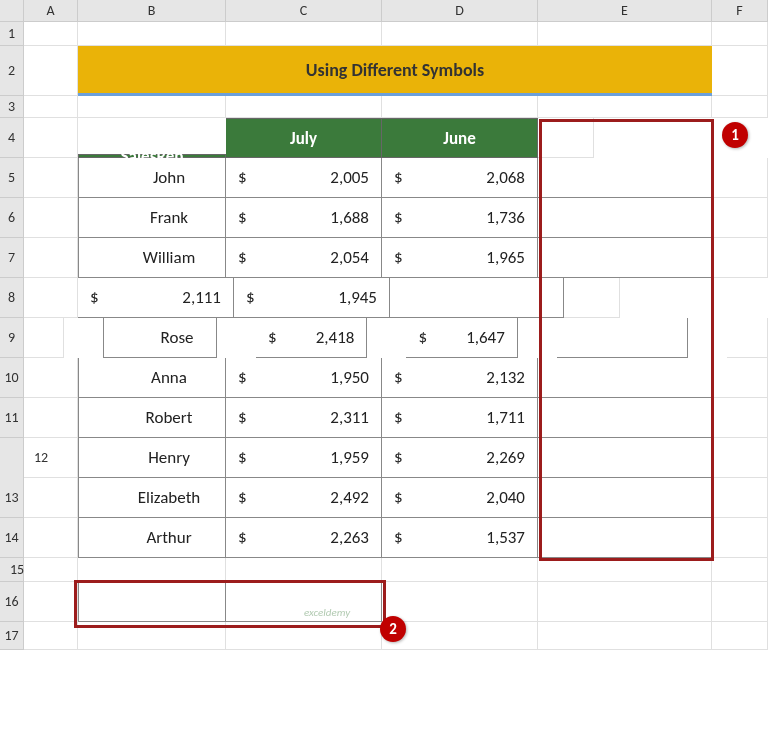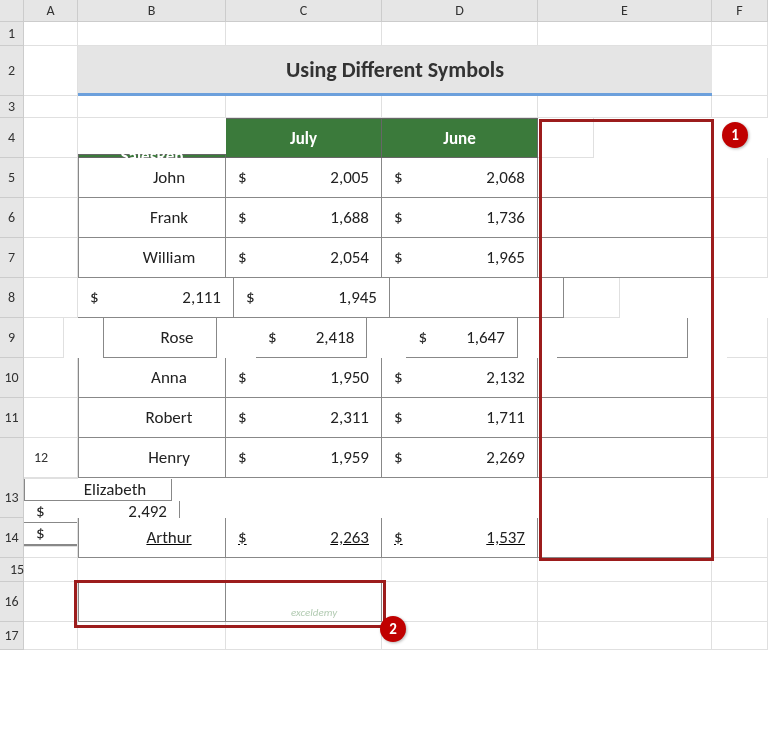--- a/index.html
+++ b/index.html
@@ -63,24 +63,24 @@
       align-items: center;
       padding: 0 6px;
     }
     .wA { width: 54px; }
     .wB { width: 148px; }
     .wC { width: 156px; }
     .wD { width: 156px; }
     .wE { width: 174px; }
     .wF { width: 56px; }
     .title-cell {
-      font-size: 22px;
+      font-size: 18px;
       font-weight: bold;
       color: #333;
-      background: #e5e5e5;
+      background: #eab308;
       justify-content: center;
       border-bottom: 3px solid #6ca0dc;
     }
     .th {
       background: #3b7a3b;
       color: #fff;
       font-weight: bold;
       font-size: 17px;
       justify-content: center;
       border-right: 1px solid #666;
@@ -300,35 +300,35 @@
           <span class="sym">$</span>
           <span class="val">1,959</span>
         </div>
         <div class="c td td-money wD">
           <span class="sym">$</span>
           <span class="val">2,269</span>
         </div>
         <div class="c td td-empty wE"></div>
         <div class="c wF"></div>
       </div>
-      <div class="r" style="height: 40px; flex-direction: column;">
+      <div class="r" style="height: 40px;">
         <div class="c wA"></div>
         <div class="c td td-first td-name wB">Elizabeth</div>
         <div class="c td td-money wC">
           <span class="sym">$</span>
           <span class="val">2,492</span>
         </div>
         <div class="c td td-money wD">
           <span class="sym">$</span>
           <span class="val">2,040</span>
         </div>
         <div class="c td td-empty wE"></div>
         <div class="c wF"></div>
       </div>
-      <div class="r" style="height: 40px; text-decoration: underline;">
+      <div class="r" style="height: 40px;">
         <div class="c wA"></div>
         <div class="c td td-first td-name wB">Arthur</div>
         <div class="c td td-money wC">
           <span class="sym">$</span>
           <span class="val">2,263</span>
         </div>
         <div class="c td td-money wD">
           <span class="sym">$</span>
           <span class="val">1,537</span>
         </div>
@@ -364,14 +364,14 @@
     <div class="c wF"></div>
   </div>
 
   <div class="annot-box1" style="top:97px; left:515px; width:175px; height:442px"></div>
 
   <div class="annot-box1" style="top:558px; left:50px; width:312px; height:48px"></div>
 
   <div class="annot-circle" style="top:100px; left:698px">1</div>
   <div class="annot-circle" style="top:594px; left:356px">2</div>
 
-  <div class="watermark" style="top:584px; left:267px">exceldemy</div>
+  <div class="watermark" style="top:584px; left:280px">exceldemy</div>
 </div>
 
 </body></html>

